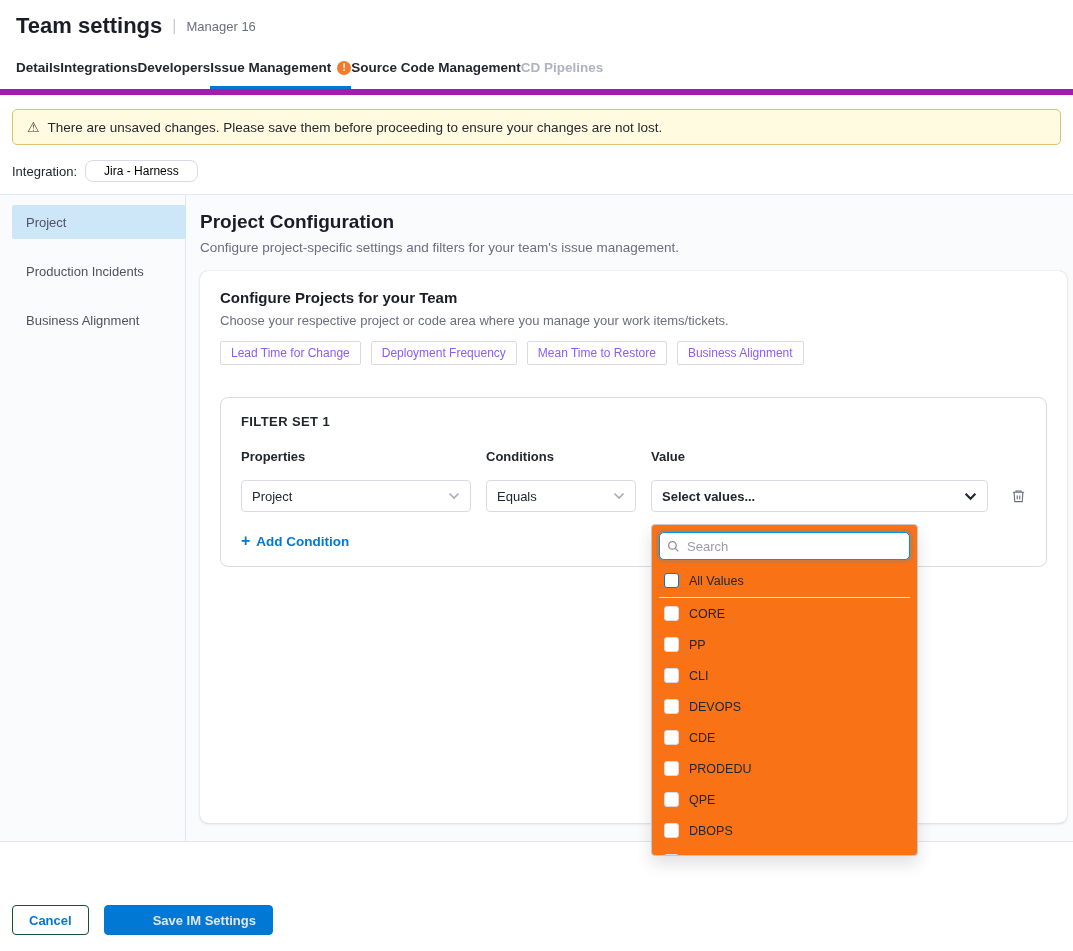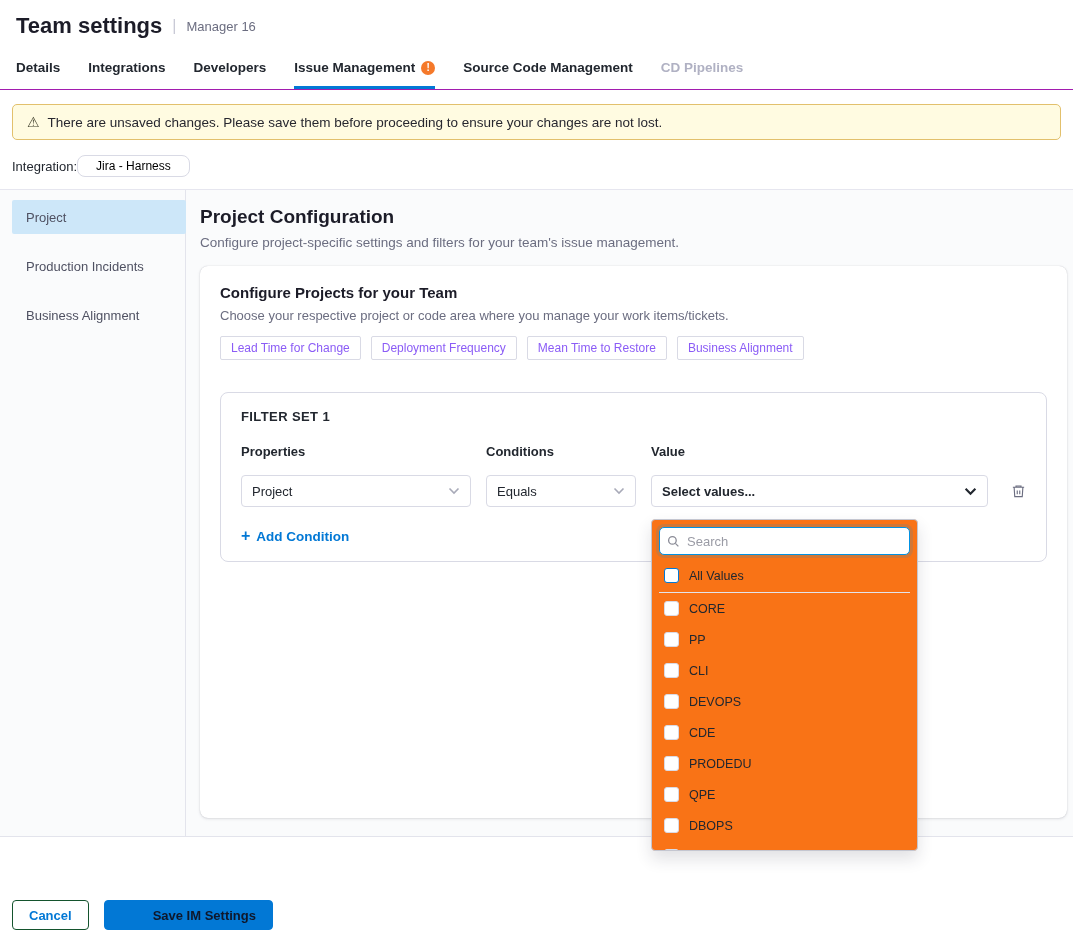--- a/index.html
+++ b/index.html
@@ -6,35 +6,35 @@
   body { font-family:"Liberation Sans", sans-serif; background:#fff; }
   .page { width:1073px; height:951px; background:#fff; position:relative; overflow:hidden; }
 
   
   .header { display:flex; align-items:center; gap:10px; padding:13px 16px 7px; }
   .header h1 { font-size:22px; font-weight:700; color:#1c1c28; }
   .header .sep { color:#c9cad6; font-size:16px; }
   .header .subtitle { font-size:13px; color:#6b6d80; }
 
   
-  .tabs { display:flex; gap:28px; padding:0 16px; border-bottom:1px solid #a21caf; }
+  .tabs { display:flex; padding:0 16px; border-bottom:6px solid #a21caf; }
   .tab { padding:14px 0 11px; font-size:13.5px; font-weight:600; color:#22272f; cursor:pointer;
          border-bottom:3px solid transparent; display:flex; align-items:center; gap:6px; }
   .tab.active { border-bottom-color:#0278d5; }
   .tab.disabled { color:#b0b1c3; cursor:default; }
   .tab-badge { width:14px; height:14px; border-radius:50%; background:#f5792a; color:#fff;
                font-size:10px; font-weight:700; display:inline-flex; align-items:center; justify-content:center; }
 
   
   .warning { margin:14px 12px 0; background:#fffbe1; border:1px solid #e2c06c; border-radius:5px;
              padding:9px 14px; font-size:13.5px; color:#27272f; display:flex; align-items:center; gap:8px; }
   .warn-icon { font-size:14px; color:#3c3c28; }
 
   
-  .integration-row { display:flex; align-items:center; margin:15px 0 0 12px; padding-bottom:12px; }
+  .integration-row { display:flex; align-items:center; gap:8px; margin:15px 0 0 12px; padding-bottom:12px; }
   .integration-row .lbl { font-size:13px; color:#22272f; }
   .chip { border:1px solid #d9dae5; border-radius:8px; padding:3px 18px; font-size:12px; color:#000000; background:#fff; cursor:pointer; }
 
   
   .content { display:flex; height:648px; background:#fafbfc; border-top:1px solid #e6e6ef; border-bottom:1px solid #e3e4ec; }
   .sidebar { width:186px; padding:10px 0 0 12px; border-right:1px solid #e3e4ec; flex-shrink:0; }
   .side-item { width:174px; height:34px; display:flex; align-items:center; padding-left:14px;
                font-size:13px; color:#4f5162; margin-bottom:15px; cursor:pointer; border-radius:2px; }
   .side-item.active { background:#cde7f9; }
 
@@ -78,21 +78,21 @@
   .dd-all { border-bottom:1px solid #e3e4ec; margin-top:4px; padding:9px 5px; }
   .cbox { width:15px; height:15px; border:1.5px solid #d9dae5; border-radius:3px; background:#fff; flex-shrink:0; }
   .cbox.blue { border-color:#0278d5; }
 
   
   .footer { height:105px; background:#fff; display:flex; align-items:flex-end; gap:15px; padding:0 0 12px 12px; }
   .btn { height:30px; border-radius:4px; font-size:13px; font-weight:700; display:inline-flex;
          align-items:center; justify-content:center; padding:0 16px; cursor:pointer;
          font-family:"Liberation Sans", sans-serif; }
   .btn.secondary { background:#fff; border:1px solid #14532d; color:#0278d5; }
-  .btn.primary { background:#0278d5; border:1px solid #0278d5; color:#0f172a;padding-left:48px; }
+  .btn.primary { background:#0278d5; border:1px solid #0278d5; color:#e5e5e5;padding-left:48px; }
 </style>
 </head>
 <body>
 
 <div class="page">
 
   <div class="header">
     <h1>Team settings</h1>
     <span class="sep">|</span>
     <span class="subtitle">Manager 16</span>

